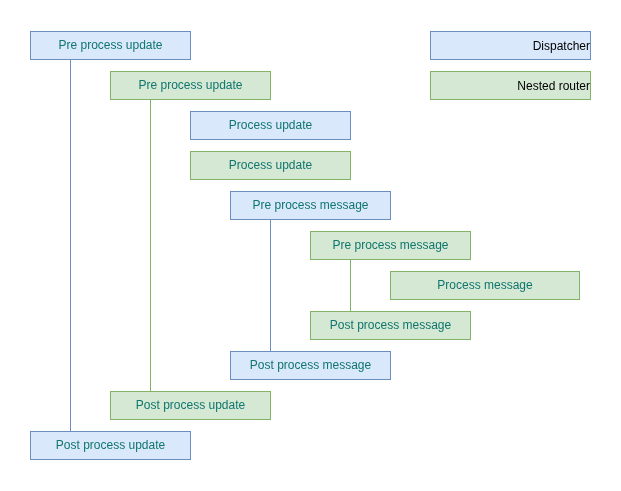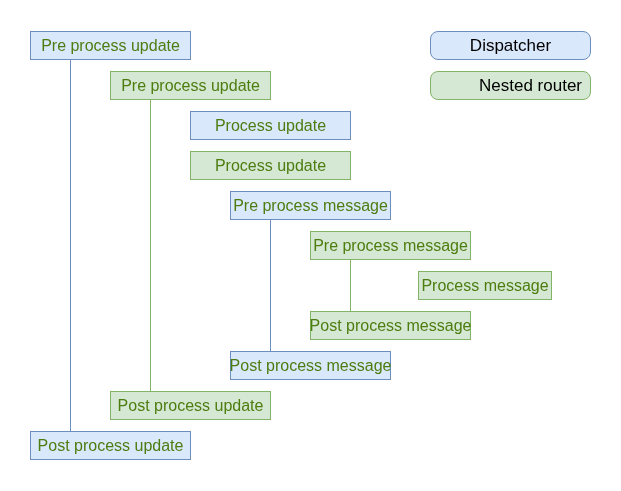--- a/index.html
+++ b/index.html
@@ -17,23 +17,23 @@
     background: #ffffff;
     overflow: hidden;
   }
   .node {
     position: absolute;
     box-sizing: border-box;
     display: flex;
     align-items: center;
     justify-content: center;
     font-family: "Liberation Sans", sans-serif;
-    font-size: 16px;
+    font-size: 12px;
     line-height: 1.2;
-    color: #4d7c0f;
+    color: #0f766e;
     text-align: center;
     border-width: 1px;
     border-style: solid;
     white-space: nowrap;
     z-index: 2;
   }
   .node.blue {
     background: #dae8fc;
     border-color: #6c8ebf;
   }
@@ -49,29 +49,28 @@
     background: #6c8ebf;
   }
   .edge.green {
     background: #82b366;
   }
   .legend-node {
     position: absolute;
     box-sizing: border-box;
     display: flex;
     align-items: center;
-    justify-content: center;
+    justify-content: flex-end;
     font-family: "Liberation Sans", sans-serif;
-    font-size: 17px;
+    font-size: 12px;
     color: #000000;
     border-width: 1px;
     border-style: solid;
     white-space: nowrap;
     z-index: 2;
-    border-radius: 8px;
   }
   .legend-node.blue {
     background: #dae8fc;
     border-color: #6c8ebf;
   }
   .legend-node.green {
     background: #d5e8d4;
     border-color: #82b366;
   }
 </style>
@@ -99,21 +98,21 @@
       </div>
       <div class="node green" style="left: 190px; top: 151px; width: 161px; height: 29px;">
         <span>Process update</span>
       </div>
       <div class="node blue" style="left: 230px; top: 191px; width: 161px; height: 29px;">
         <span>Pre process message</span>
       </div>
       <div class="node green" style="left: 310px; top: 231px; width: 161px; height: 29px;">
         <span>Pre process message</span>
       </div>
-      <div class="node green" style="left: 390px; top: 271px; width: 134px; height: 29px; margin-left: 28px;">
+      <div class="node green" style="left: 390px; top: 271px; width: 190px; height: 29px;">
         <span>Process message</span>
       </div>
       <div class="node green" style="left: 310px; top: 311px; width: 161px; height: 29px;">
         <span>Post process message</span>
       </div>
       <div class="node blue" style="left: 230px; top: 351px; width: 161px; height: 29px;">
         <span>Post process message</span>
       </div>
       <div class="node green" style="left: 110px; top: 391px; width: 161px; height: 29px;">
         <span>Post process update</span>

